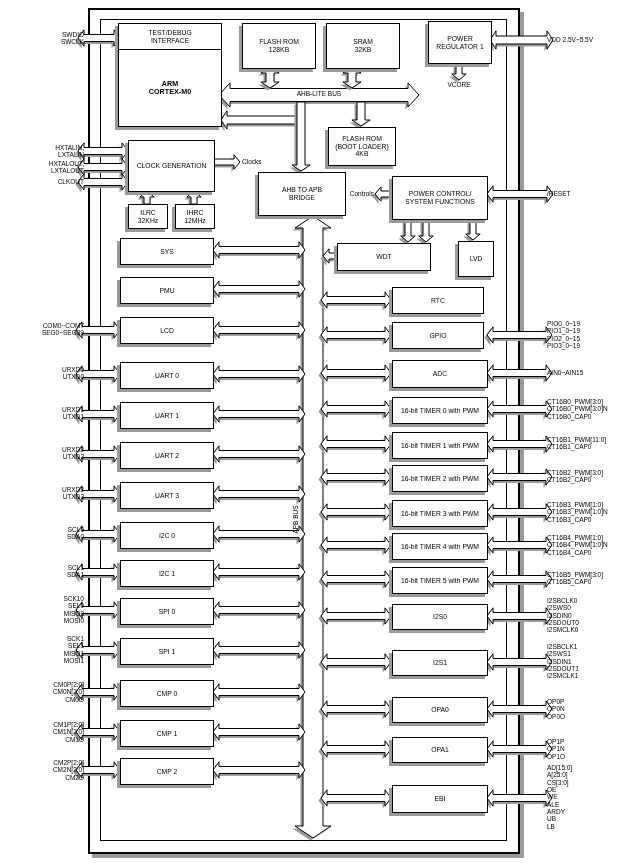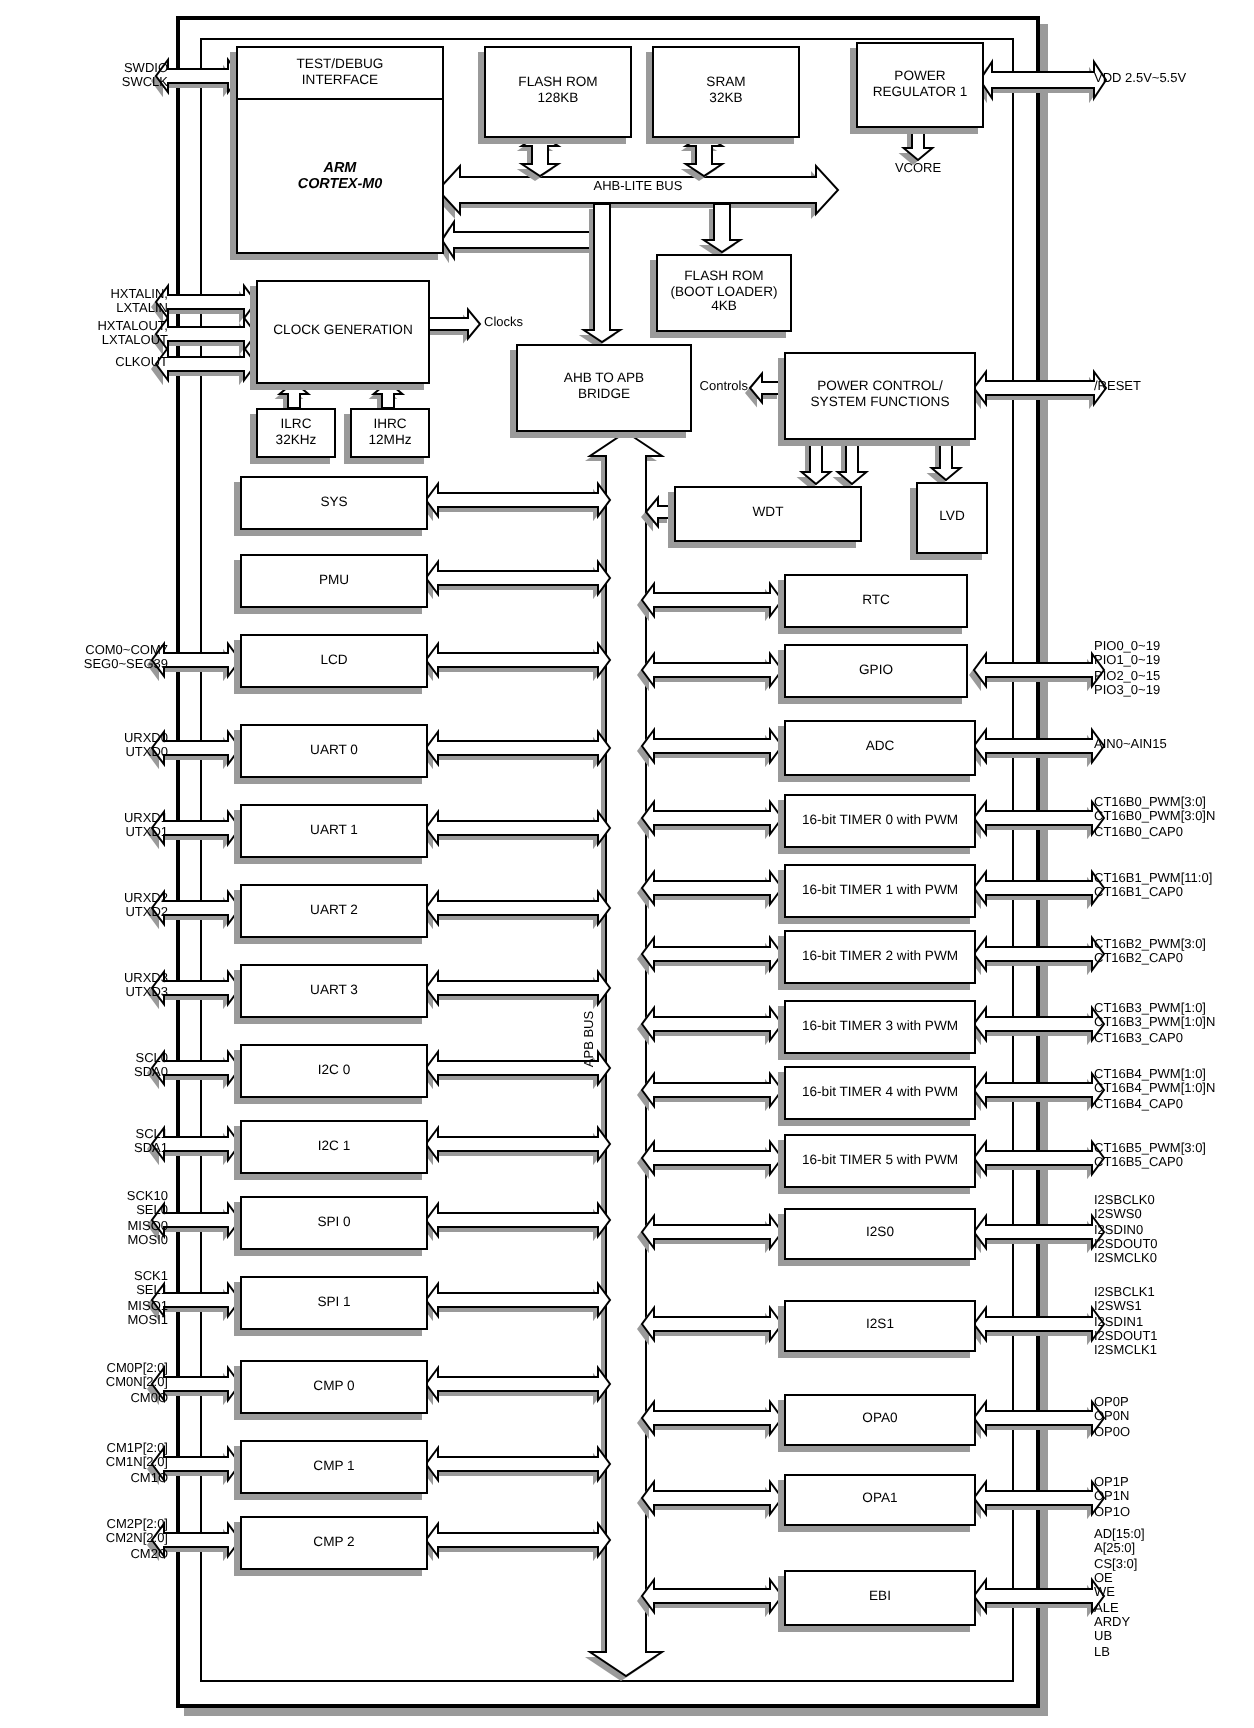--- a/index.html
+++ b/index.html
@@ -7,21 +7,21 @@
          font-family:"Liberation Sans",sans-serif;color:#000;}
   .frame{position:absolute;background:transparent;z-index:0;}
   #frame-outer{left:88px;top:8px;width:428px;height:842px;border:2.5px solid #000;
                box-shadow:4px 4px 0 #9a9a9a;}
   #frame-inner{left:100px;top:19px;width:405px;height:820px;border:1.5px solid #000;}
   svg.wires{position:absolute;left:0;top:0;z-index:1;}
   .blk{position:absolute;background:#fff;border:1.5px solid #000;z-index:2;
        display:flex;align-items:center;justify-content:center;text-align:center;
        font-size:6.8px;line-height:1.15;white-space:pre-line;
        box-shadow:-3px 3px 0 #9a9a9a;}
-  .blk.bold{font-weight:bold;font-size:7.2px;font-style:italic;}
+  .blk.bold{font-weight:bold;font-size:7.2px;}
   .pin{position:absolute;font-size:6.5px;line-height:1.13;white-space:pre-line;z-index:3;}
   .pin.l{text-align:right;}
   .lbl{position:absolute;font-size:6.5px;z-index:3;white-space:pre-line;}
   .lbl.c{text-align:center;}
   .lbl.r{text-align:right;}
   #apb-bus-label{transform:rotate(-90deg);transform-origin:center center;}
 </style>
 </head>
 <body>
 

